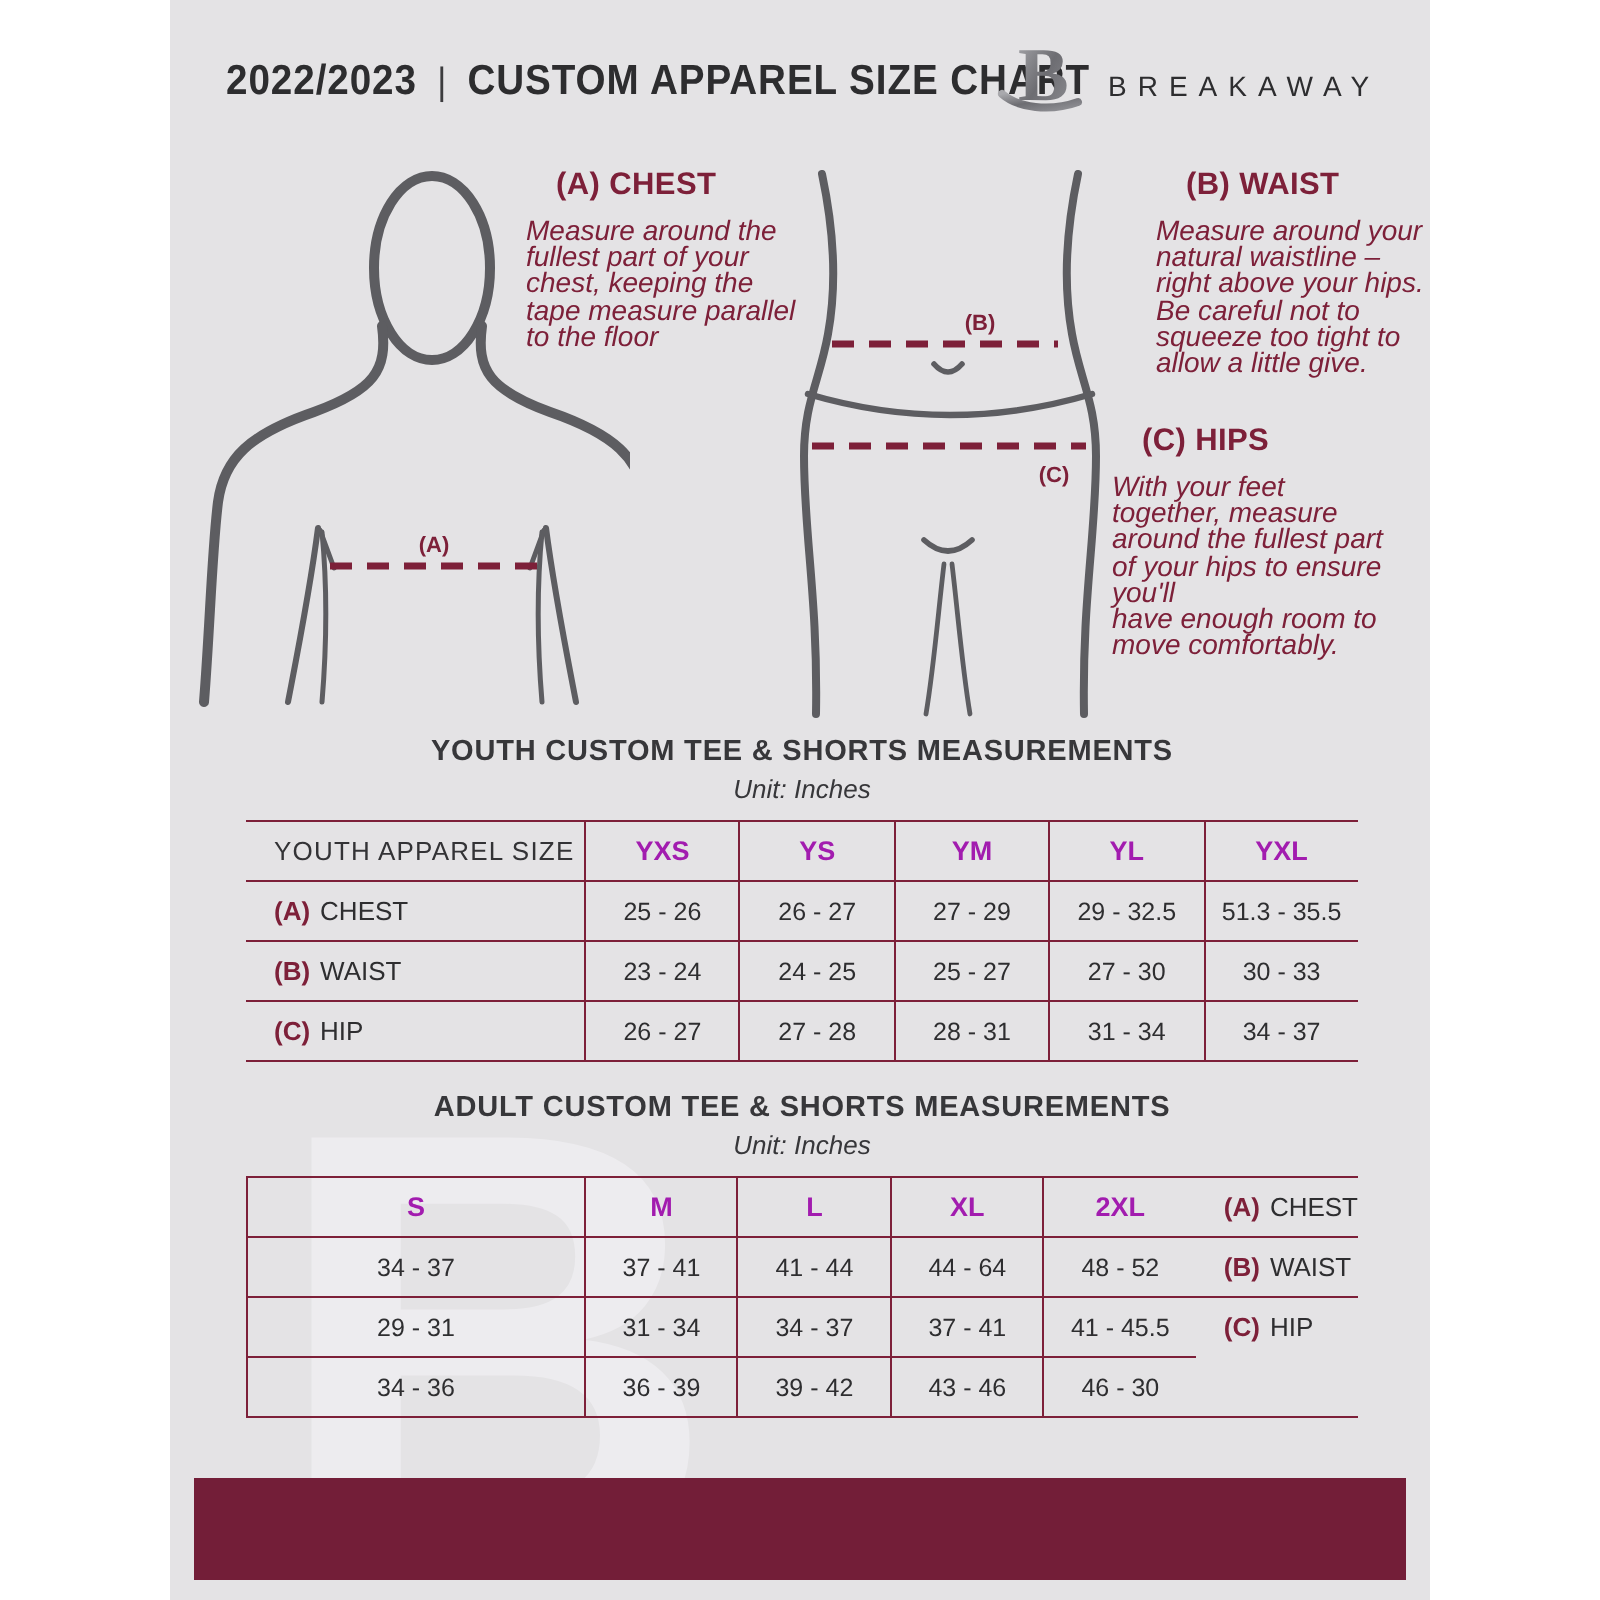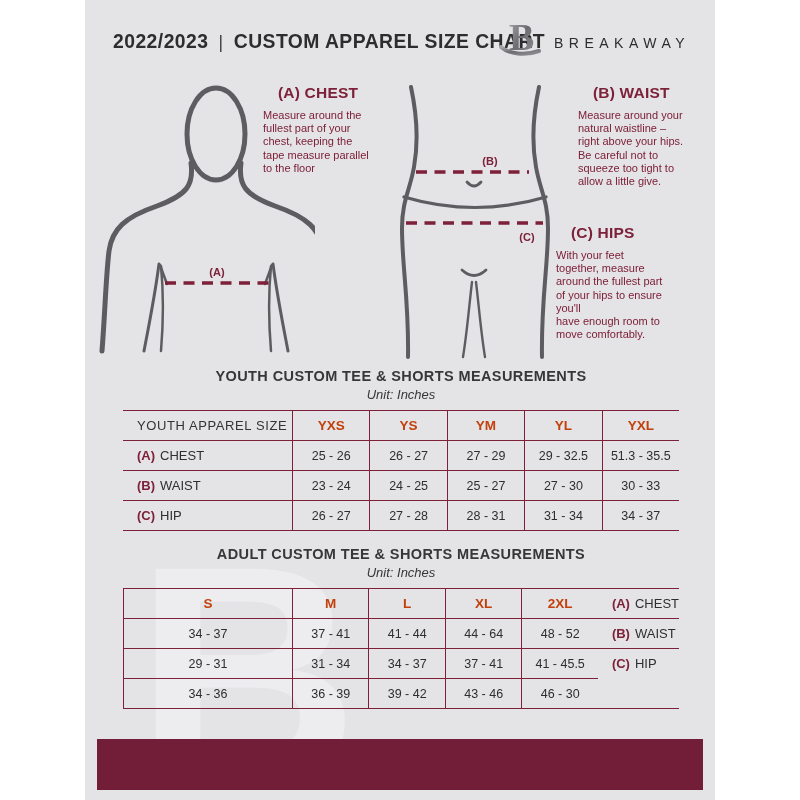--- a/index.html
+++ b/index.html
@@ -38,39 +38,39 @@
   .fig{position:absolute;}
   .fig path,.fig ellipse{fill:none;stroke:#5d5d61;stroke-linecap:round;}
   .fig .dash{stroke:#7d2039;stroke-width:3.4;stroke-dasharray:11 7.5;stroke-linecap:butt;}
   .fig text{fill:#7d2039;font-weight:bold;font-size:11px;font-family:"Liberation Sans",sans-serif;}
   .guide-block{position:absolute;}
   .guide-head{
     font-size:15.5px;font-weight:bold;color:#7d2039;letter-spacing:.2px;
     margin:0 0 7px 15px;
   }
   .guide-desc{
-    font-size:11px;line-height:13.2px;color:#7d2039;
+    font-size:14px;line-height:13.2px;font-style:italic;color:#7d2039;
     white-space:pre-line;
   }
   
   .table-section{position:absolute;left:38px;width:556px;}
   .tbl-title{text-align:center;font-weight:bold;font-size:14.5px;color:#37373a;letter-spacing:.4px;}
   .tbl-unit{text-align:center;font-style:italic;font-size:13px;color:#37373a;margin-top:3px;}
   .grid{
     margin-top:8px;display:grid;grid-template-columns:169px repeat(5,1fr);
     border-bottom:1.5px solid #7d2039;
   }
   .cell{
     box-sizing:border-box;height:30px;border-top:1.5px solid #7d2039;
     display:flex;align-items:center;justify-content:center;
     font-size:12.5px;color:#2e2e30;background:transparent;
   }
   .cell.vline{border-left:1.5px solid #7d2039;}
   .cell.first-col{justify-content:flex-start;padding-left:14px;}
-  .cell.th{font-weight:bold;font-size:13.5px;color:#c2410c;}
+  .cell.th{font-weight:bold;font-size:13.5px;color:#a21caf;}
   .cell.th.first-col{font-weight:normal;font-size:13px;letter-spacing:.6px;color:#333336;}
   .cell.row-label{font-size:13px;}
   .marker{color:#7d2039;font-weight:bold;margin-right:5px;}
   
   .bottom-bar{position:absolute;left:12px;top:739px;width:606px;height:51px;background:#731e38;}
 </style>
 </head>
 <body>
 
 <div class="page">
@@ -137,21 +137,21 @@
   <div class="guide-block layer" style="left:493px;top:84px;width:145px;">
     <div class="guide-head">(B) WAIST</div>
     <div class="guide-desc">Measure around your
 natural waistline –
 right above your hips.
 Be careful not to
 squeeze too tight to
 allow a little give.</div>
   </div>
 
-  <div class="guide-block layer" style="left:471px;top:224px;width:145px;">
+  <div class="guide-block layer" style="left:471px;top:212px;width:145px;">
     <div class="guide-head">(C) HIPS</div>
     <div class="guide-desc">With your feet
 together, measure
 around the fullest part
 of your hips to ensure
 you'll
 have enough room to
 move comfortably.</div>
   </div>
 

